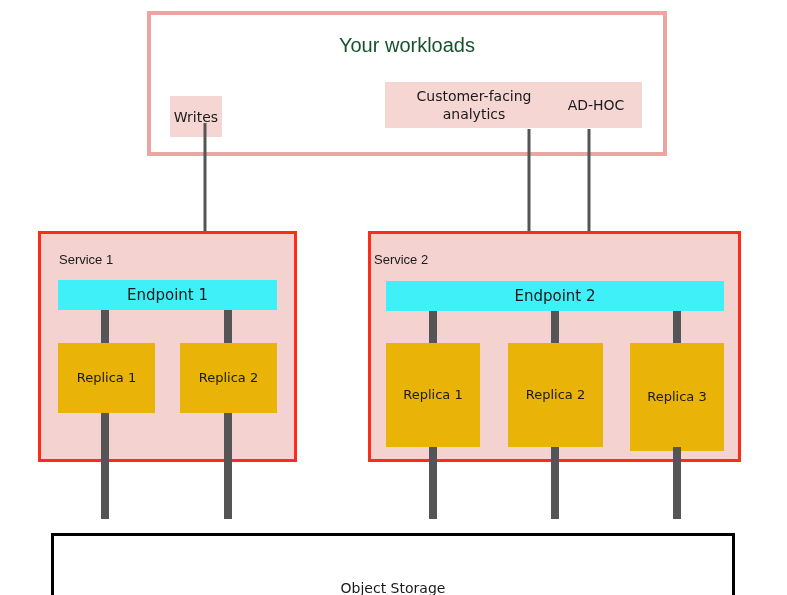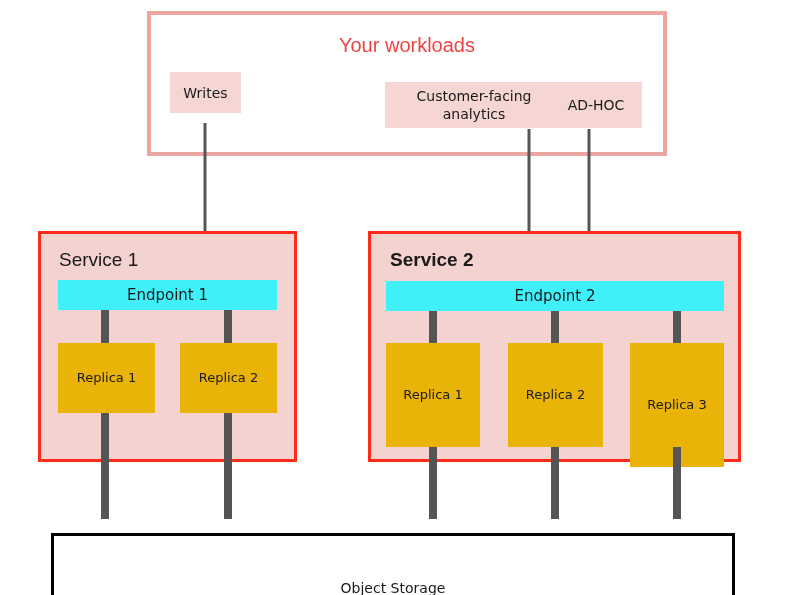--- a/index.html
+++ b/index.html
@@ -30,63 +30,63 @@
     border: 4px solid #eba6a2;
     background: #ffffff;
   }
   .workloads-title {
     position: absolute;
     left: 147px;
     top: 31px;
     width: 520px;
     text-align: center;
     font-size: 20px;
-    color: #ef4444;
+    color: #14532d;
     font-family: "Liberation Sans", sans-serif;
     line-height: 28px;
   }
 
   
   .chip {
     position: absolute;
     box-sizing: border-box;
     background: #f6d6d3;
     color: #1a1a1a;
     font-size: 14px;
     font-family: "DejaVu Sans", sans-serif;
     display: flex;
     align-items: center;
     justify-content: center;
     text-align: center;
     line-height: 18px;
   }
-  #chip-writes   { left: 170px; top: 72px; width: 71px;  height: 41px; }
+  #chip-writes   { left: 170px; top: 96px; width: 52px;  height: 41px; }
   #chip-cfa      { left: 385px; top: 82px; width: 178px; height: 46px; }
   #chip-adhoc    { left: 550px; top: 82px; width: 92px;  height: 46px; }
 
   
   .service-box {
     position: absolute;
     box-sizing: border-box;
     border: 3px solid #fc2b1a;
     background: #f3d2cf;
   }
   #service-1 { left: 38px;  top: 231px; width: 259px; height: 231px; }
   #service-2 { left: 368px; top: 231px; width: 373px; height: 231px; }
 
   .service-title {
     position: absolute;
-    font-size: 19px;
+    font-size: 13px;
     color: #1a1a1a;
     font-family: "Liberation Sans", sans-serif;
     line-height: 24px;
     white-space: nowrap;
   }
   #service-1-title { left: 59px;  top: 248px; }
-  #service-2-title { left: 390px; top: 248px; font-weight: bold; }
+  #service-2-title { left: 374px; top: 248px; }
 
   
   .endpoint {
     position: absolute;
     box-sizing: border-box;
     background: #3ff0f8;
     color: #1a1a1a;
     font-size: 15px;
     font-family: "DejaVu Sans", sans-serif;
     display: flex;
@@ -107,21 +107,21 @@
     font-family: "DejaVu Sans", sans-serif;
     display: flex;
     align-items: center;
     justify-content: center;
     line-height: 18px;
   }
   #s1-replica-1 { left: 58px;  top: 343px; width: 97px; height: 70px;  }
   #s1-replica-2 { left: 180px; top: 343px; width: 97px; height: 70px;  }
   #s2-replica-1 { left: 386px; top: 343px; width: 94px; height: 104px; }
   #s2-replica-2 { left: 508px; top: 343px; width: 95px; height: 104px; }
-  #s2-replica-3 { left: 630px; top: 343px; width: 94px; height: 124px; }
+  #s2-replica-3 { left: 630px; top: 343px; width: 94px; height: 108px; }
 
   
   .object-storage {
     position: absolute;
     left: 51px;
     top: 517px;
     width: 684px;
     height: 66px;
     box-sizing: border-box;
     border: 3px solid #000000;

